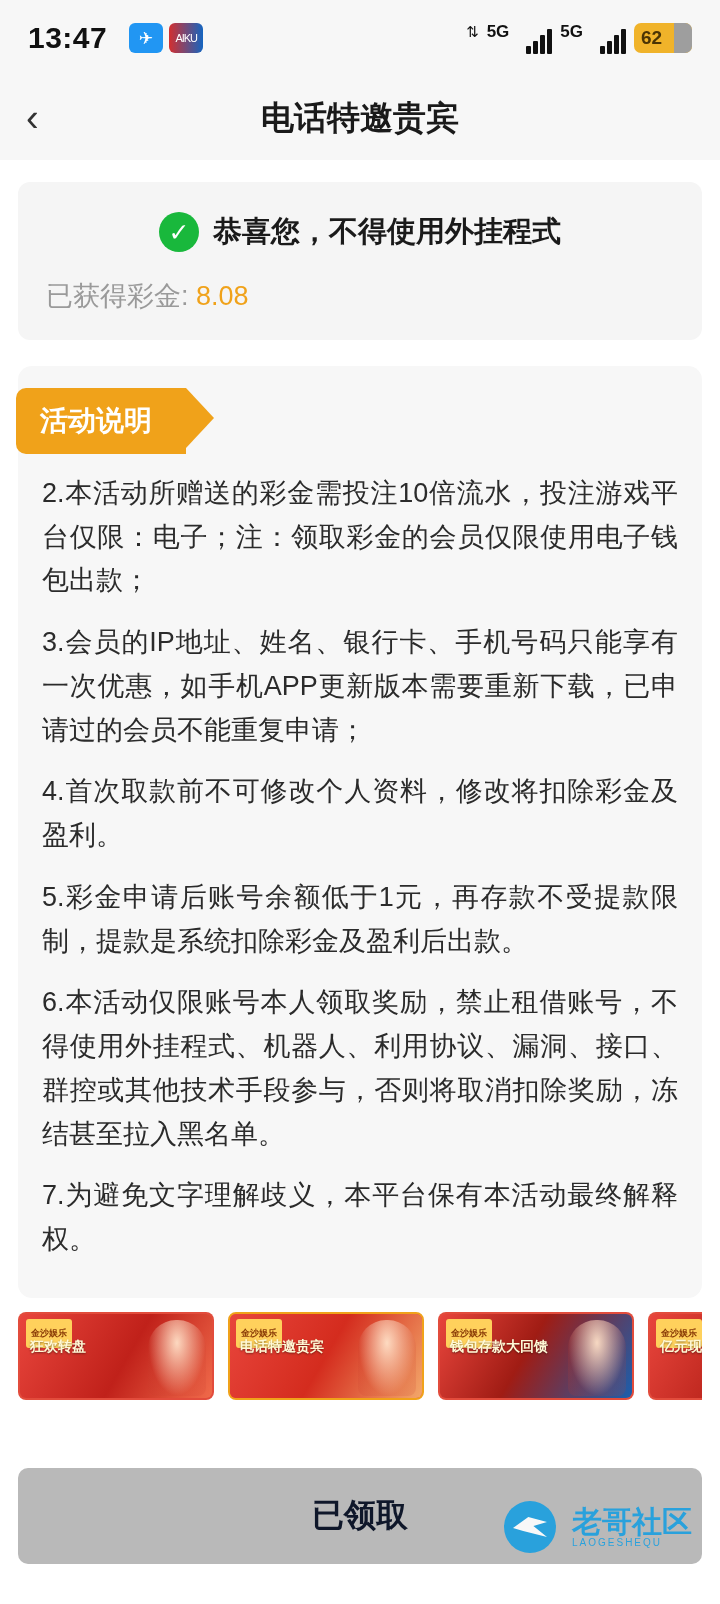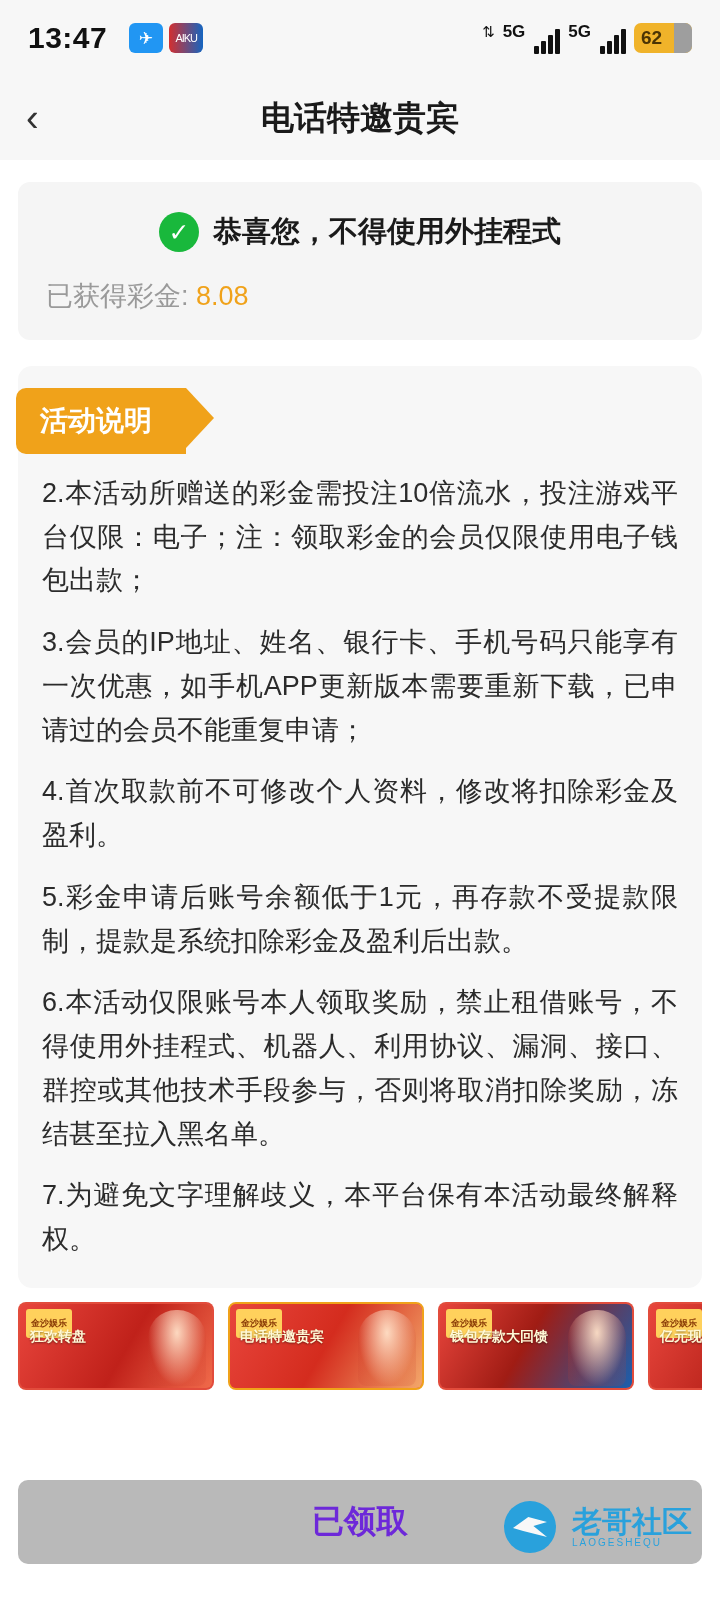--- a/index.html
+++ b/index.html
@@ -51,21 +51,21 @@
     background: linear-gradient(90deg, #d32f2f 0%, #1565c0 100%);
     font-size: 11px;
     letter-spacing: -1px;
   }
   .status-spacer { flex: 1; }
   .status-right {
     display: flex;
     align-items: center;
     gap: 8px;
   }
-  .net-group { display: flex; align-items: flex-end; gap: 9px; }
+  .net-group { display: flex; align-items: flex-end; gap: 17px; }
   .net-label { font-size: 17px; color: #111; font-weight: bold; line-height: 1; margin-bottom: 14px;}
   .arrows { font-size: 15px; color: #111; line-height: 1; margin-bottom: 14px; }
   .sig-bars { display: flex; align-items: flex-end; gap: 2px; height: 26px; }
   .sig-bars i { display: block; width: 5px; background: #111; border-radius: 1px; }
   .sig-bars i:nth-child(1){height:8px}
   .sig-bars i:nth-child(2){height:13px}
   .sig-bars i:nth-child(3){height:19px}
   .sig-bars i:nth-child(4){height:25px}
   .battery {
     width: 58px; height: 30px;
@@ -194,21 +194,21 @@
   .rules-list {
     padding: 18px 24px 0 24px;
   }
   .rules-list p {
     font-size: 27px;
     line-height: 1.62;
     color: #2b2b2b;
     margin-bottom: 18px;
     text-align: justify;
   }
-  .rules-list p:last-child { margin-bottom: 0; }
+  .rules-list p:last-child { margin-bottom: 10px; }
 
   
   .promo-strip {
     margin-top: 14px;
     display: flex;
     gap: 14px;
     overflow: hidden;
     padding-bottom: 6px;
   }
   .promo-item {
@@ -272,24 +272,24 @@
 
   
   .bottom-area {
     flex: 0 0 auto;
     padding: 18px 18px 40px 18px;
     background: #fff;
     position: relative;
   }
   .claim-button {
     width: 100%;
-    height: 84px;
+    height: 96px;
     border-radius: 10px;
     background: #b9b9b9;
-    color: #6d28d9;
+    color: #0f172a;
     font-size: 32px;
     font-weight: bold;
     border: none;
     display: flex;
     align-items: center;
     justify-content: center;
   }
   .watermark {
     position: absolute;
     right: 28px;

